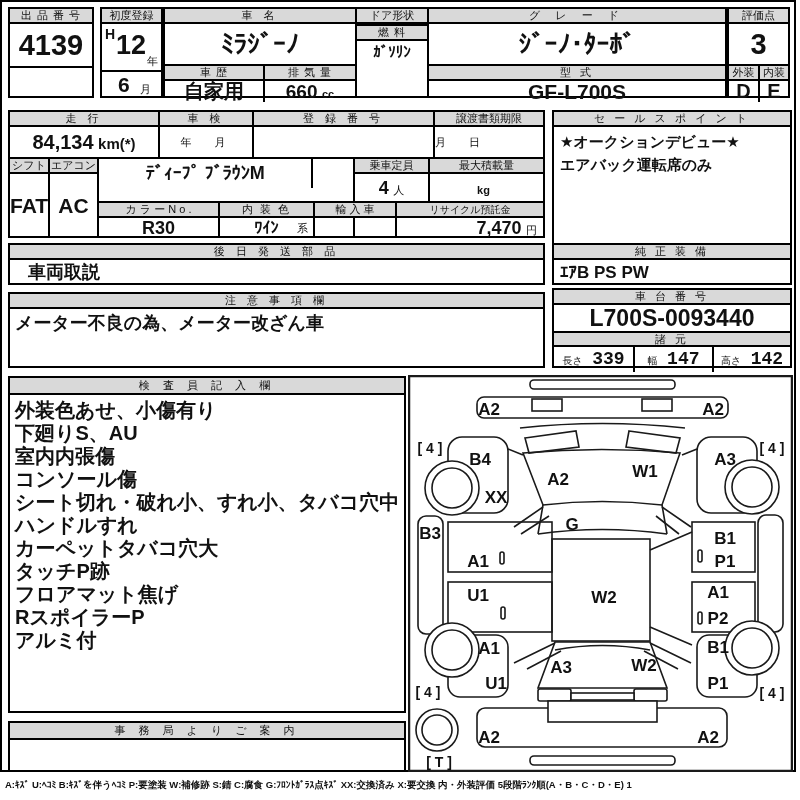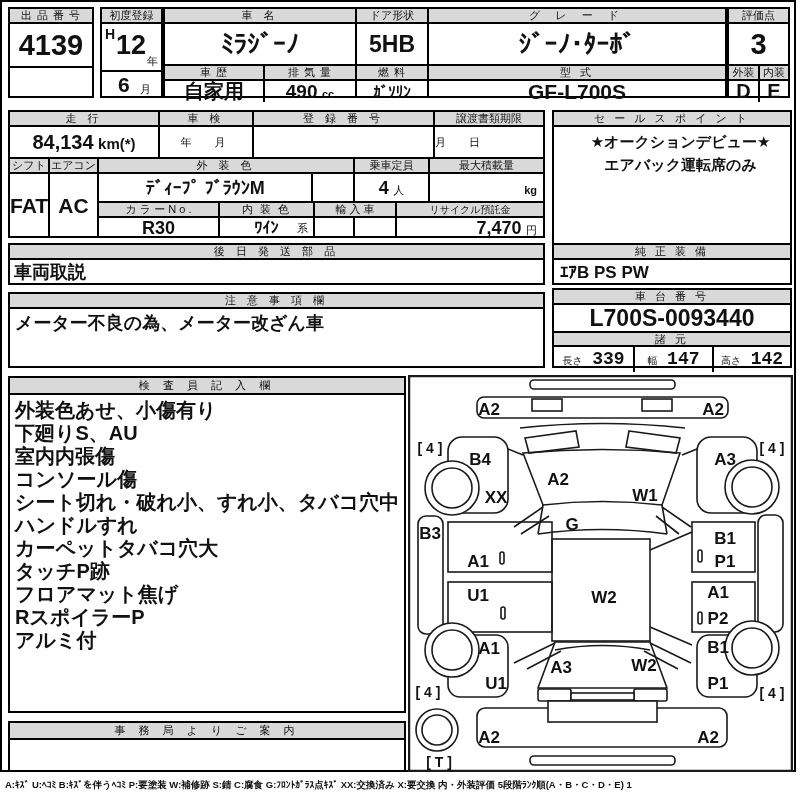--- a/index.html
+++ b/index.html
@@ -16,21 +16,21 @@
   .cell{box-sizing:border-box;}
   .bl{border-left:2px solid #000;}
   .bt{border-top:2px solid #000;}
   .bb{border-bottom:2px solid #000;}
   .unit{font-size:11px;font-weight:bold;}
   .marker{position:absolute;transform:translate(-50%,-50%);font-weight:bold;font-size:17px;white-space:nowrap;line-height:1;}
   .marker.sm{font-size:14px;}
   svg{display:block;}
   #legend{position:absolute;left:5px;top:779px;width:792px;font-size:9.5px;font-weight:bold;white-space:nowrap;overflow:hidden;}
   .insp-line{font-size:20px;font-weight:bold;line-height:23px;padding-left:5px;white-space:nowrap;}
-  .sales-line{font-size:15px;font-weight:bold;line-height:23px;padding-left:17px;white-space:nowrap;text-align:center;}
+  .sales-line{font-size:15px;font-weight:bold;line-height:23px;padding-left:6px;white-space:nowrap;}
 </style>
 </head>
 <body>
 
 <div id="sheet">
   <div class="frame"></div>
 
   <div class="box" style="left:8px;top:7px;width:86px;height:91px;">
     <div class="hd">出 品 番 号</div>
     <div class="v c bb" style="font-size:29px;height:42px;line-height:42px;">4139</div>
@@ -54,30 +54,29 @@
     <div class="hd" style="letter-spacing:4px;">車  名</div>
     <div class="v c" style="font-size:26px;height:40px;line-height:40px;">ﾐﾗｼﾞｰﾉ</div>
     <div class="row bt" style="height:36px;">
       <div class="cell" style="width:98px;">
         <div class="hd">車 歴</div>
         <div class="v c" style="font-size:20px;line-height:21px;">自家用</div>
       </div>
       <div class="cell bl" style="width:92px;">
         <div class="hd">排 気 量</div>
         <div class="c" style="line-height:21px;">
-          <span class="v" style="font-size:19px;">490</span>
+          <span class="v" style="font-size:19px;">660</span>
           <span class="unit">cc</span>
         </div>
       </div>
     </div>
   </div>
 
   <div class="box" style="left:355px;top:7px;width:74px;height:91px;">
     <div class="hd" style="letter-spacing:0;">ドア形状</div>
-    <div class="v c" style="font-size:23px;height:40px;line-height:40px;">5HB</div>
     <div class="bt" style="height:36px;">
       <div class="hd">燃 料</div>
       <div class="v c" style="font-size:15px;line-height:21px;">ｶﾞｿﾘﾝ</div>
     </div>
   </div>
 
   <div class="box" style="left:427px;top:7px;width:300px;height:91px;">
     <div class="hd" style="letter-spacing:6px;">グ レ ー ド</div>
     <div class="v c" style="font-size:26px;height:40px;line-height:40px;">ｼﾞｰﾉ･ﾀｰﾎﾞ</div>
     <div class="bt" style="height:36px;">
@@ -124,36 +123,35 @@
   <div class="box" style="left:8px;top:157px;width:42px;height:81px;">
     <div class="hd" style="letter-spacing:0;">シフト</div>
     <div class="v c" style="font-size:21px;line-height:64px;">FAT</div>
   </div>
   <div class="box" style="left:48px;top:157px;width:51px;height:81px;">
     <div class="hd" style="letter-spacing:0;">エアコン</div>
     <div class="v c" style="font-size:21px;line-height:64px;">AC</div>
   </div>
 
   <div class="box" style="left:97px;top:157px;width:258px;height:46px;">
-    <div class="hd" style="letter-spacing:4px;">外 装 色</div>
     <div class="row" style="height:29px;">
       <div class="v c" style="width:214px;font-size:18px;line-height:29px;">ﾃﾞｨｰﾌﾟ ﾌﾞﾗｳﾝM</div>
       <div class="bl" style="width:40px;"></div>
     </div>
   </div>
   <div class="box" style="left:353px;top:157px;width:77px;height:46px;">
     <div class="hd" style="letter-spacing:0;">乗車定員</div>
     <div class="c" style="line-height:29px;">
       <span class="v" style="font-size:18px;">4</span>
       <span style="font-size:11px;">人</span>
     </div>
   </div>
   <div class="box" style="left:428px;top:157px;width:117px;height:46px;">
     <div class="hd" style="letter-spacing:0;">最大積載量</div>
-    <div style="text-align:right;padding-right:6px;line-height:29px;">
+    <div style="text-align:center;padding-right:6px;line-height:29px;">
       <span class="v"></span>
       <span class="unit">kg</span>
     </div>
   </div>
 
   <div class="box" style="left:97px;top:201px;width:123px;height:37px;">
     <div class="hd" style="letter-spacing:0;">カ ラ ー N o .</div>
     <div class="v c" style="font-size:18px;line-height:20px;">R30</div>
   </div>
   <div class="box" style="left:218px;top:201px;width:97px;height:37px;">
@@ -185,21 +183,21 @@
       <div class="sales-line">エアバック運転席のみ</div>
     </div>
   </div>
   <div class="box" style="left:552px;top:243px;width:240px;height:42px;">
     <div class="hd" style="letter-spacing:3px;">純 正 装 備</div>
     <div class="v" style="font-size:17px;line-height:25px;padding-left:6px;">ｴｱB PS PW</div>
   </div>
 
   <div class="box" style="left:8px;top:243px;width:537px;height:42px;">
     <div class="hd" style="letter-spacing:4px;">後 日 発 送 部 品</div>
-    <div class="v" style="font-size:18px;line-height:25px;padding-left:4px;">車両取説</div>
+    <div class="v" style="font-size:18px;line-height:25px;padding-left:18px;">車両取説</div>
   </div>
   <div class="box" style="left:8px;top:292px;width:537px;height:76px;">
     <div class="hd" style="letter-spacing:4px;">注 意 事 項 欄</div>
     <div class="v" style="font-size:18px;line-height:28px;padding-left:5px;">メーター不良の為、メーター改ざん車</div>
   </div>
 
   <div class="box" style="left:552px;top:288px;width:240px;height:80px;">
     <div class="hd" style="letter-spacing:3px;">車 台 番 号</div>
     <div class="v c bb" style="font-size:23px;height:26px;line-height:26px;">L700S-0093440</div>
     <div class="hd" style="letter-spacing:3px;height:12px;line-height:12px;">諸 元</div>
@@ -312,21 +310,21 @@
     </svg>
     <div id="diagram-labels" style="position:absolute;left:0;top:0;width:385px;height:397px;">
         <span class="marker" style="left: 81px; top: 34px;">A2</span>
         <span class="marker" style="left: 305px; top: 34px;">A2</span>
         <span class="marker sm" style="left: 22px; top: 73px;">[ 4 ]</span>
         <span class="marker" style="left: 72px; top: 84px;">B4</span>
         <span class="marker" style="left: 317px; top: 84px;">A3</span>
         <span class="marker sm" style="left: 364px; top: 73px;">[ 4 ]</span>
         <span class="marker" style="left: 88px; top: 122px;">XX</span>
         <span class="marker" style="left: 150px; top: 104px;">A2</span>
-        <span class="marker" style="left: 237px; top: 120px;">W1</span>
+        <span class="marker" style="left: 237px; top: 96px;">W1</span>
         <span class="marker" style="left: 164px; top: 149px;">G</span>
         <span class="marker" style="left: 22px; top: 158px;">B3</span>
         <span class="marker" style="left: 70px; top: 186px;">A1</span>
         <span class="marker" style="left: 70px; top: 220px;">U1</span>
         <span class="marker" style="left: 196px; top: 222px;">W2</span>
         <span class="marker" style="left: 317px; top: 163px;">B1</span>
         <span class="marker" style="left: 317px; top: 186px;">P1</span>
         <span class="marker" style="left: 310px; top: 217px;">A1</span>
         <span class="marker" style="left: 310px; top: 243px;">P2</span>
         <span class="marker" style="left: 81px; top: 273px;">A1</span>

